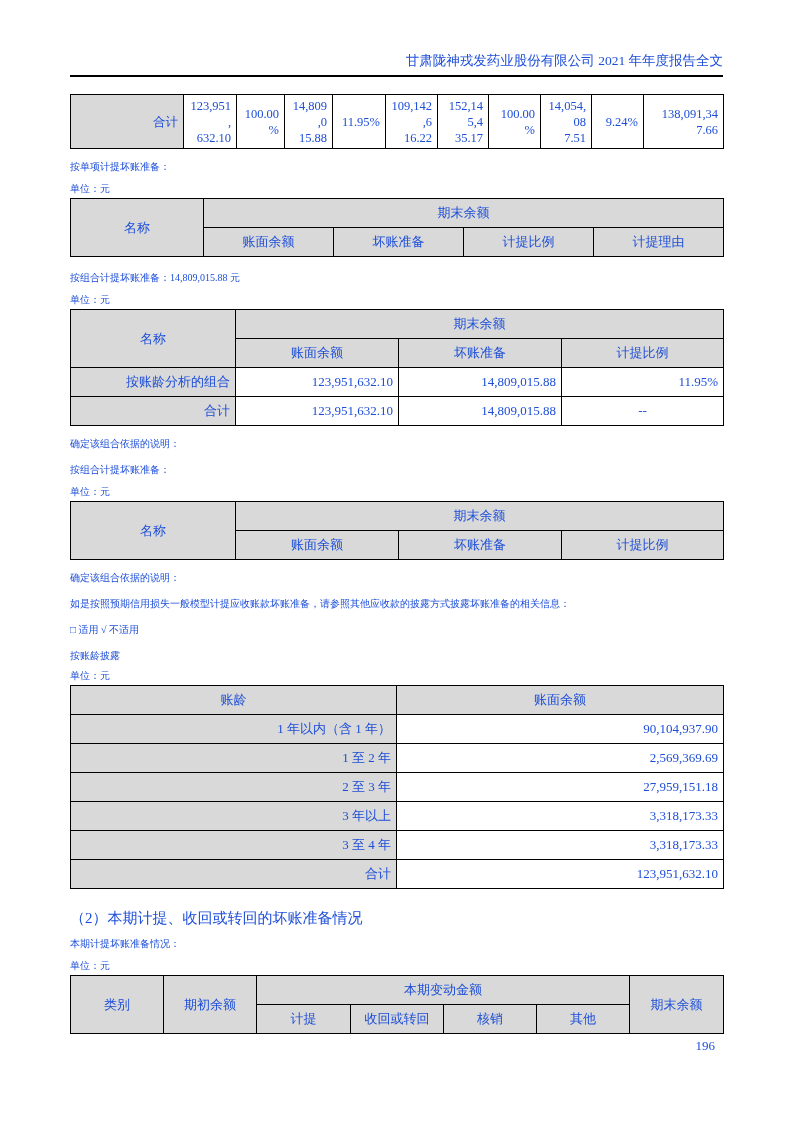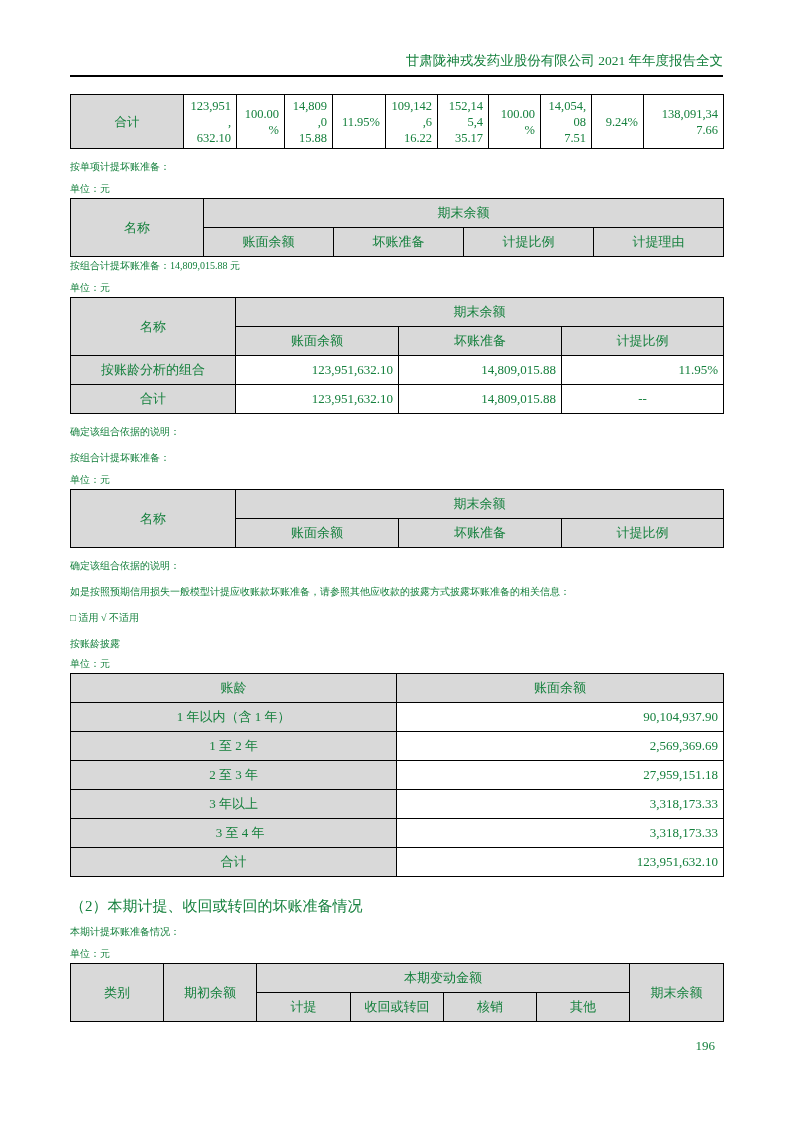--- a/index.html
+++ b/index.html
@@ -2,56 +2,56 @@
 <html><head>
 <meta charset="utf-8">
 <style>
   html,body { margin:0; padding:0; background:#888; }
   .page {
     position:relative;
     width:793px; height:1122px;
     margin:0 auto;
     background:#ffffff;
     font-family:"Liberation Serif","DejaVu Serif",serif;
-    color:#15803d;
+    color:#1d4ed8;
     box-sizing:border-box;
     padding:0 70px;
     overflow:hidden;
   }
   .doc-header {
     padding-top:52px;
     padding-bottom:6px;
     border-bottom:2px solid #000;
     text-align:right;
     font-size:13.5px;
     line-height:17px;
   }
   p { margin:0; font-size:10px; line-height:17px; }
   .para { margin-top:9px; }
-  .para-lg { }
+  .para-lg { margin-top:12px; }
   .unit { text-align:left; margin-top:5px; padding-right:2px; }
   table {
     border-collapse:collapse;
     table-layout:fixed;
     width:653px;
     margin-top:1px;
     font-size:13px;
   }
   td {
     border:1px solid #000;
     padding:1px 5px;
     height:26px;
     vertical-align:middle;
     white-space:pre-wrap;
     word-wrap:break-word;
     line-height:16px;
   }
   .t-outer { border:1.5px solid #000; }
   .hd  { background:#d9d9d9; text-align:center; }
-  .lbl { background:#d9d9d9; text-align:center; }
+  .lbl { background:#d9d9d9; text-align:right; }
   .num { text-align:right; }
   .ctr { text-align:center; }
   .tall td { height:51px; }
   .t1 { font-size:12.5px; }
   .heading2 {
     margin-top:20px;
     font-size:15px;
     font-weight:normal;
     line-height:19px;
   }

